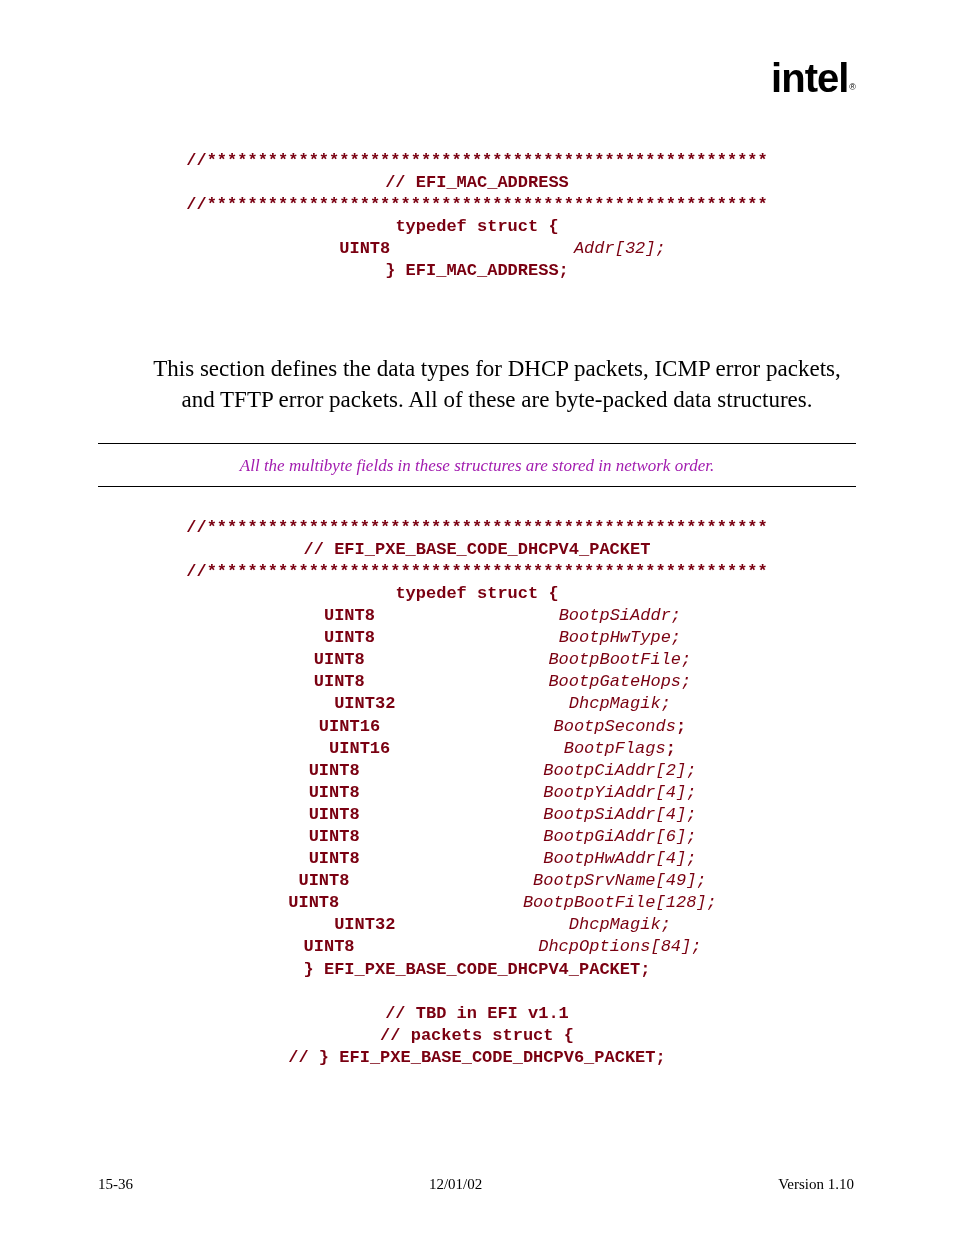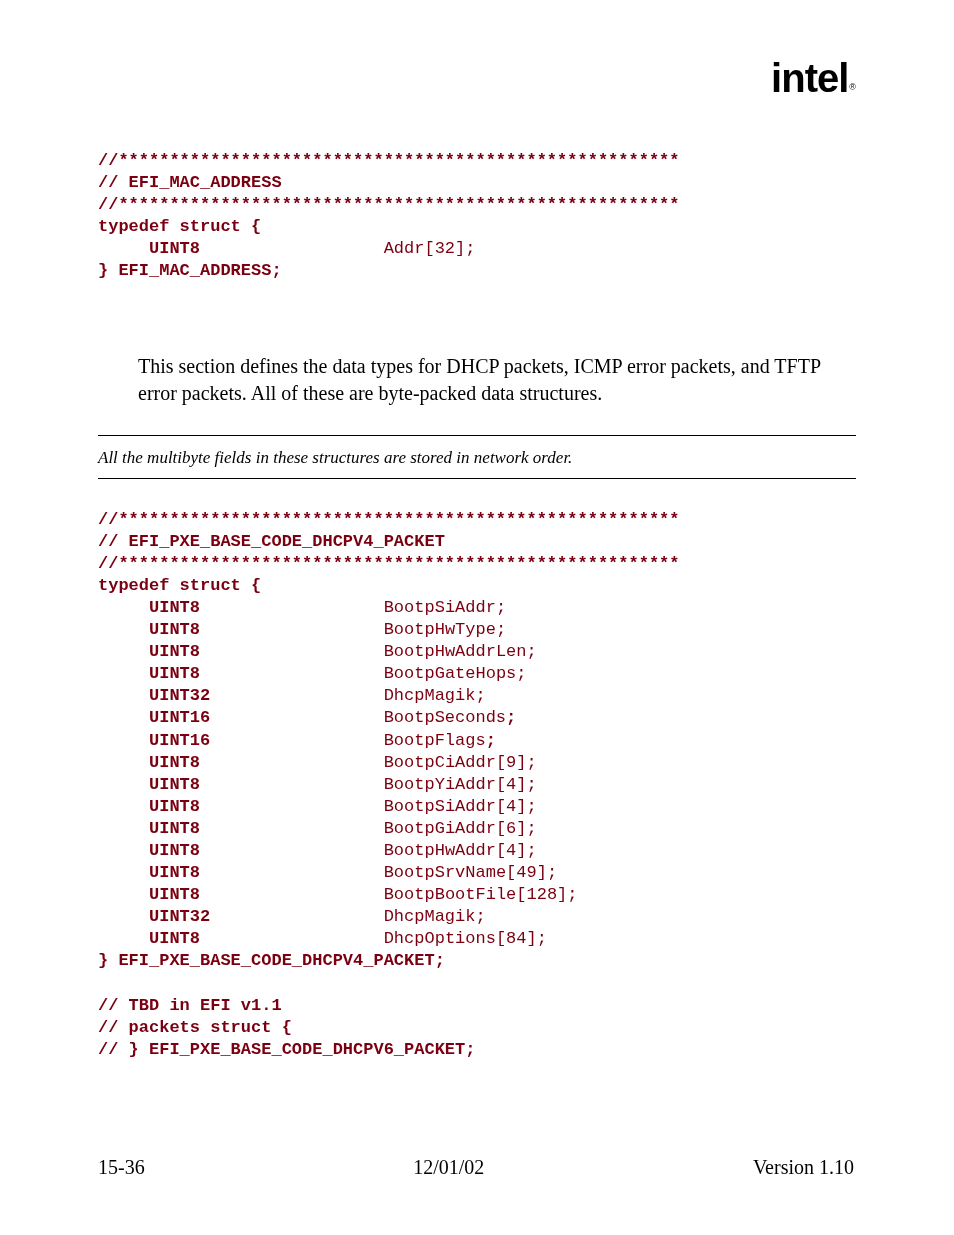--- a/index.html
+++ b/index.html
@@ -10,20 +10,21 @@
     width: 954px;
     height: 1235px;
     position: relative;
     box-sizing: border-box;
   }
   .page {
     padding: 60px 98px 50px 98px;
     box-sizing: border-box;
     height: 100%;
     position: relative;
+    text-align: center;
   }
   .logo {
     position: absolute;
     top: 56px;
     right: 100px;
     font-family: Arial, Helvetica, sans-serif;
     font-weight: 700;
     font-size: 40px;
     letter-spacing: -1px;
     color: #000;
@@ -46,48 +47,48 @@
   }
   .code-block {
     font-family: "Courier New", Courier, monospace;
     font-size: 17px;
     line-height: 1.3;
     color: #7a0011;
     white-space: pre;
     margin: 0;
   }
   .code-block .kw { font-weight: 700; }
-  .code-block .fld { font-weight: 400; }
+  .code-block .fld { font-style: italic; font-weight: 400; }
   .body-text {
-    font-size: 20px;
+    font-size: 23px;
     line-height: 1.35;
     color: #000;
     margin-top: 70px;
     margin-left: 40px;
   }
   .note-rule-top {
     border-top: 1.5px solid #000;
     margin-top: 28px;
   }
   .note-text {
     font-style: italic;
     font-size: 17px;
-    color: #000000;
+    color: #a21caf;
     padding: 12px 0 10px 0;
   }
   .note-rule-bottom {
     border-top: 1px solid #000;
     margin-bottom: 30px;
   }
   .footer {
     position: absolute;
-    bottom: 56px;
+    bottom: 42px;
     left: 98px;
     right: 100px;
-    font-size: 20px;
+    font-size: 15px;
     color: #000;
     display: flex;
     justify-content: space-between;
   }
 </style>
 </head>
 <body>
 
 <div class="page">
   <div class="logo">int<span class="dot">e</span>l<sub class="reg">®</sub></div>
@@ -106,26 +107,26 @@
     <div class="note-rule-top"></div>
     <div class="note-text">All the multibyte fields in these structures are stored in network order.</div>
     <div class="note-rule-bottom"></div>
 
     <pre class="code-block" id="code2"><span class="kw">//*******************************************************</span>
 <span class="kw">// EFI_PXE_BASE_CODE_DHCPV4_PACKET</span>
 <span class="kw">//*******************************************************</span>
 <span class="kw">typedef struct {</span>
 <span class="kw">     UINT8</span>                  <span class="fld">BootpSiAddr;</span>
 <span class="kw">     UINT8</span>                  <span class="fld">BootpHwType;</span>
-<span class="kw">     UINT8</span>                  <span class="fld">BootpHwAddrLen;</span>
+<span class="kw">     UINT8</span>                  <span class="fld">BootpBootFile;</span>
 <span class="kw">     UINT8</span>                  <span class="fld">BootpGateHops;</span>
 <span class="kw">     UINT32</span>                 <span class="fld">DhcpMagik;</span>
 <span class="kw">     UINT16</span>                 <span class="fld">BootpSeconds</span><span class="kw">;</span>
 <span class="kw">     UINT16</span>                 <span class="fld">BootpFlags</span><span class="kw">;</span>
-<span class="kw">     UINT8</span>                  <span class="fld">BootpCiAddr[9];</span>
+<span class="kw">     UINT8</span>                  <span class="fld">BootpCiAddr[2];</span>
 <span class="kw">     UINT8</span>                  <span class="fld">BootpYiAddr[4];</span>
 <span class="kw">     UINT8</span>                  <span class="fld">BootpSiAddr[4];</span>
 <span class="kw">     UINT8</span>                  <span class="fld">BootpGiAddr[6];</span>
 <span class="kw">     UINT8</span>                  <span class="fld">BootpHwAddr[4];</span>
 <span class="kw">     UINT8</span>                  <span class="fld">BootpSrvName[49];</span>
 <span class="kw">     UINT8</span>                  <span class="fld">BootpBootFile[128];</span>
 <span class="kw">     UINT32</span>                 <span class="fld">DhcpMagik;</span>
 <span class="kw">     UINT8</span>                  <span class="fld">DhcpOptions[84];</span>
 <span class="kw">} EFI_PXE_BASE_CODE_DHCPV4_PACKET;</span>
 

